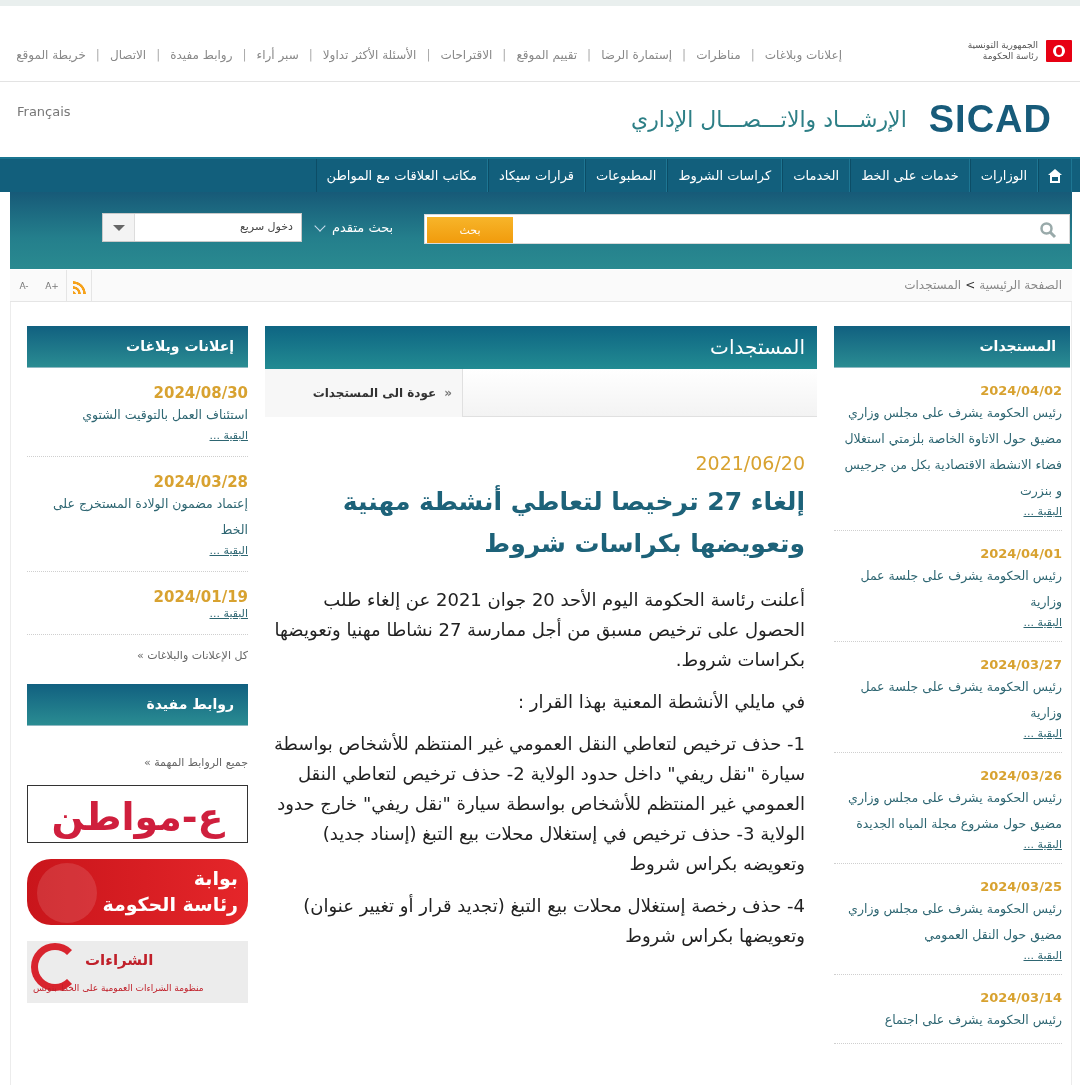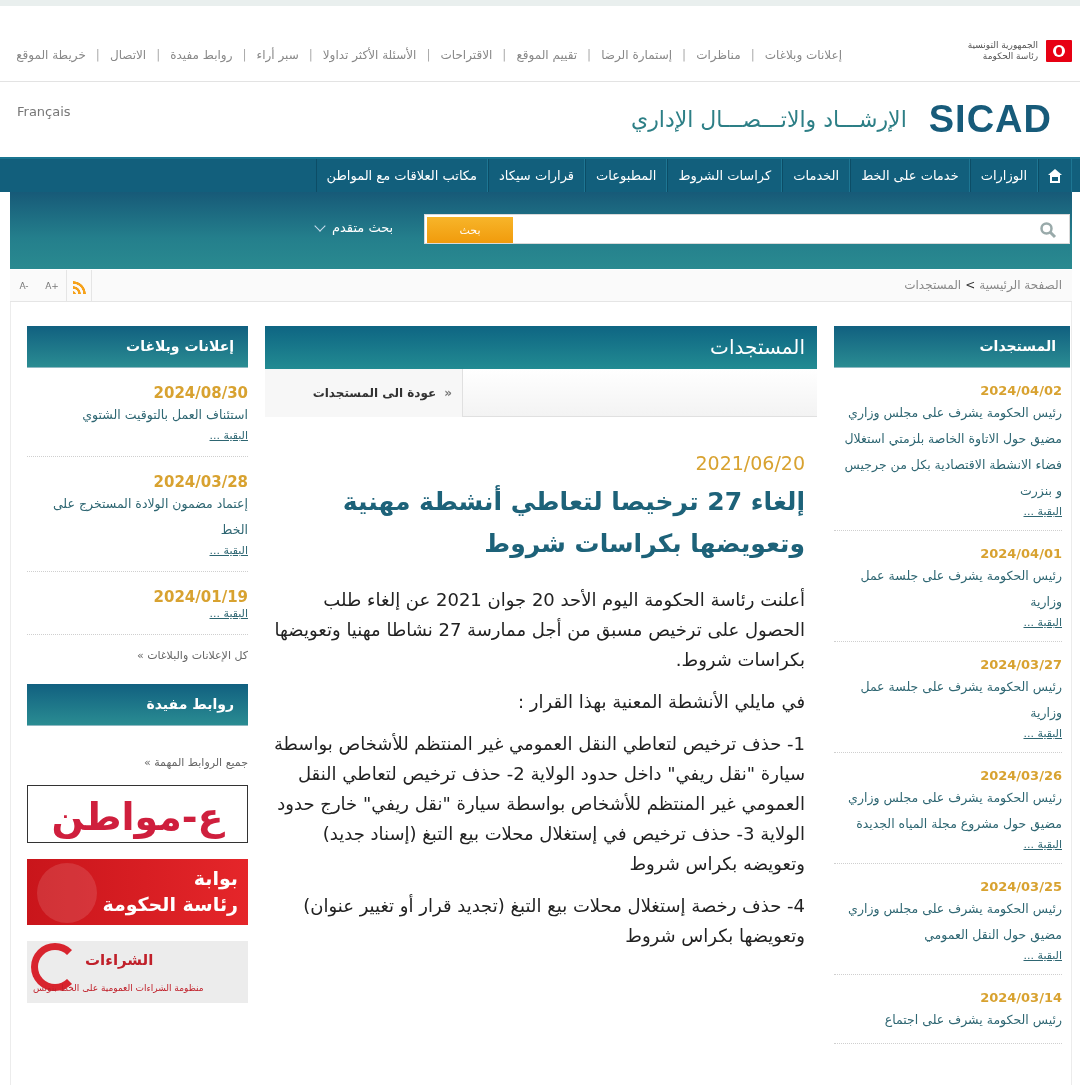--- a/index.html
+++ b/index.html
@@ -71,21 +71,21 @@
   .left-col { position: absolute; left: 27px; top: 326px; width: 221px; }
   .left-col .box-head { height: 42px; line-height: 40px; font-size: 14px; }
   .ann-item { direction: rtl; text-align: right; padding: 16px 0 12px; border-bottom: 1px dotted #cfcfcf; }
   .ann-date { color: #d8a230; font-weight: bold; font-size: 15px; line-height: 18px; }
   .ann-text { color: #2e6672; font-size: 12.5px; line-height: 26px; }
   .all-link { direction: rtl; font-size: 11px; color: #666; padding: 14px 0 22px; text-decoration: none; display: block; }
   .links-head { margin-top: 0; }
   .all-links { direction: rtl; font-size: 11px; color: #666; padding: 30px 0 16px; display: block; }
   .banner { display: block; width: 221px; margin-bottom: 16px; position: relative; overflow: hidden; }
   .banner-citizen { height: 58px; border: 1px solid #333; background: #fff; text-align: center; line-height: 62px; color: #cf1f3d; font-size: 38px; font-weight: bold; direction: rtl; }
-  .banner-gov { height: 66px; background: linear-gradient(90deg, #c9151b, #e5262a); color: #fff; font-weight: bold; direction: rtl; text-align: right; padding: 6px 10px 16px 0; font-size: 19px; line-height: 26px; }
+  .banner-gov { height: 66px; background: linear-gradient(90deg, #c9151b, #e5262a); color: #fff; font-weight: bold; direction: rtl; text-align: right; padding: 6px 10px 16px 0; font-size: 19px; line-height: 26px; border-radius: 24px; }
   .banner-gov::before { content: ""; position: absolute; left: 10px; top: 4px; width: 60px; height: 60px; border-radius: 50%; background: rgba(255,255,255,0.12); }
   .banner-purchase { height: 62px; background: #ececec; direction: rtl; position: relative; }
   .banner-purchase .e-logo { position: absolute; left: 4px; top: 2px; width: 48px; height: 48px; border-radius: 50%; border: 7px solid #d8242e; border-right-color: transparent; }
   .banner-purchase .bp-title { position: absolute; left: 58px; top: 10px; color: #c0202a; font-weight: bold; font-size: 15px; }
   .banner-purchase .bp-sub { position: absolute; left: 6px; top: 42px; color: #c0202a; font-size: 9px; }
 
   
   .center-col { position: absolute; left: 265px; top: 326px; width: 552px; }
   .center-head { height: 43px; line-height: 43px; font-size: 20px; font-weight: normal; background: linear-gradient(#0e6583, #228b92); color: #fff; direction: rtl; padding: 0 12px; }
   .back-row { height: 48px; background: linear-gradient(#fff, #f3f3f3); border-bottom: 1px solid #e0e0e0; position: relative; }
@@ -162,20 +162,24 @@
     <input class="search-input" type="text" value="" style="">
     <svg class="search-icon" viewBox="0 0 18 18">
         <circle cx="7.5" cy="7.5" r="5" fill="none" stroke="#9aa" stroke-width="2.5"></circle>
         <line x1="11" y1="11" x2="16" y2="16" stroke="#9aa" stroke-width="3"></line>
       </svg>
   </div>
   <div class="adv-search">
     <span>بحث متقدم</span>
     <span class="chev-down"></span>
   </div>
+  <div class="quick-select">
+    <span class="qs-arrow"></span>
+    <span class="qs-text">دخول سريع</span>
+  </div>
 </div>
 
 <div class="crumb-bar">
   <div class="breadcrumb">
     <a>الصفحة الرئيسية</a>
     <span class="bc-sep">&gt;</span>
     <span>المستجدات</span>
   </div>
   <div class="tools">
     <span class="tool">A-</span>

